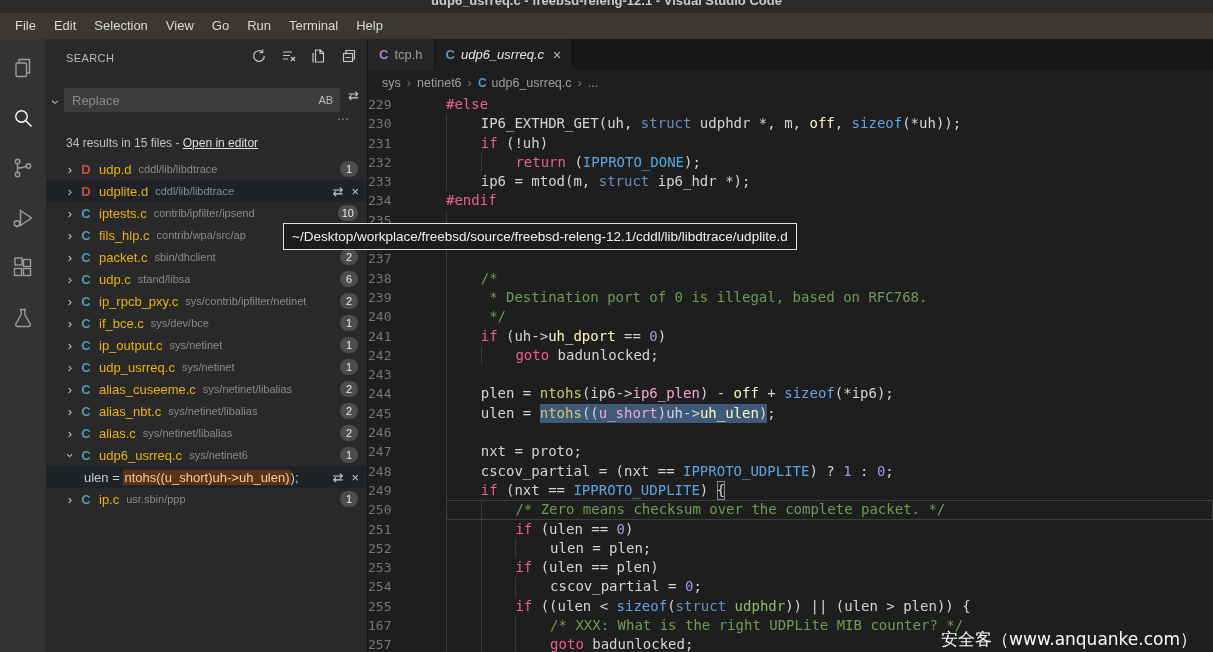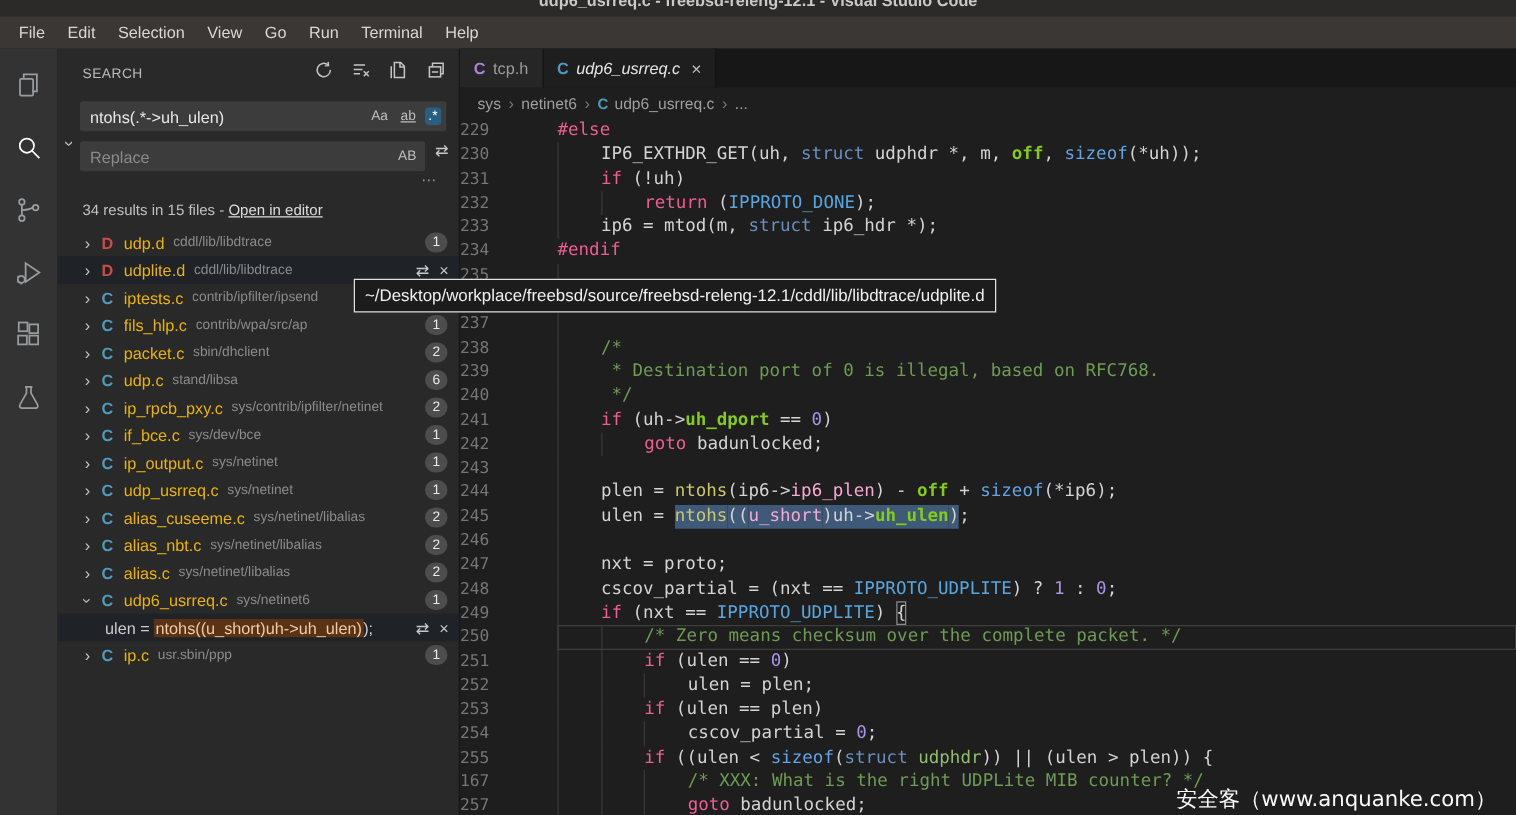--- a/index.html
+++ b/index.html
@@ -82,21 +82,21 @@
   .lc span{flex:none;}
   .tk-d{color:#d4d4d4;}
   .tk-k{color:#ef5e93;}
   .tk-t{color:#6a8fc0;}
   .tk-z{color:#64a3e4;}
   .tk-c{color:#58a6e0;}
   .tk-m{color:#f9a8d4;}
   .tk-f{color:#cdc76a;}
   .tk-cm{color:#6f9b54;}
   .tk-n{color:#ab92ea;}
-  .tk-b{color:#84cc16;font-weight:bold;}
+  .tk-b{color:#fef9c3;font-weight:normal;}
   .tk-g{color:#93bd6b;}
   .hl{background:#3e5a78;}
   .bx{outline:1px solid #8a8a8a;outline-offset:-1px;}
   
   #tooltip{position:absolute;left:283px;top:223px;height:25px;display:flex;align-items:center;
            background:#1c1c1c;border:1px solid #e0e0e0;color:#f0f0f0;font-size:13.5px;
            padding:0 8px;white-space:nowrap;z-index:50;}
   #watermark{position:absolute;right:16px;bottom:1px;font-size:17px;color:#fafafa;z-index:40;
              font-family:"DejaVu Sans",sans-serif;}
 </style>
@@ -186,26 +186,20 @@
                 <path d="M5 5.5V2.5h8.5V11h-2M4.5 9.5h5"></path>
               </svg></span>
         </span>
       </div>
 
       <div id="search-controls">
         <span id="toggle-replace">
             <span class="chev">›</span>
           </span>
         <div id="inputs">
-          <div class="inputbox" id="searchbox">
-            <span class="q">ntohs(.*-&gt;uh_ulen)</span>
-            <span class="opt">Aa</span>
-            <span class="opt uw">ab</span>
-            <span class="opt rgx">.*</span>
-          </div>
           <div id="replacerow">
             <div class="inputbox" id="replacebox">
               <span class="ph">Replace</span>
               <span class="opt">AB</span>
             </div>
             <span class="glyphbtn">⇄</span>
           </div>
           <div id="moredots">⋯</div>
         </div>
       </div>

